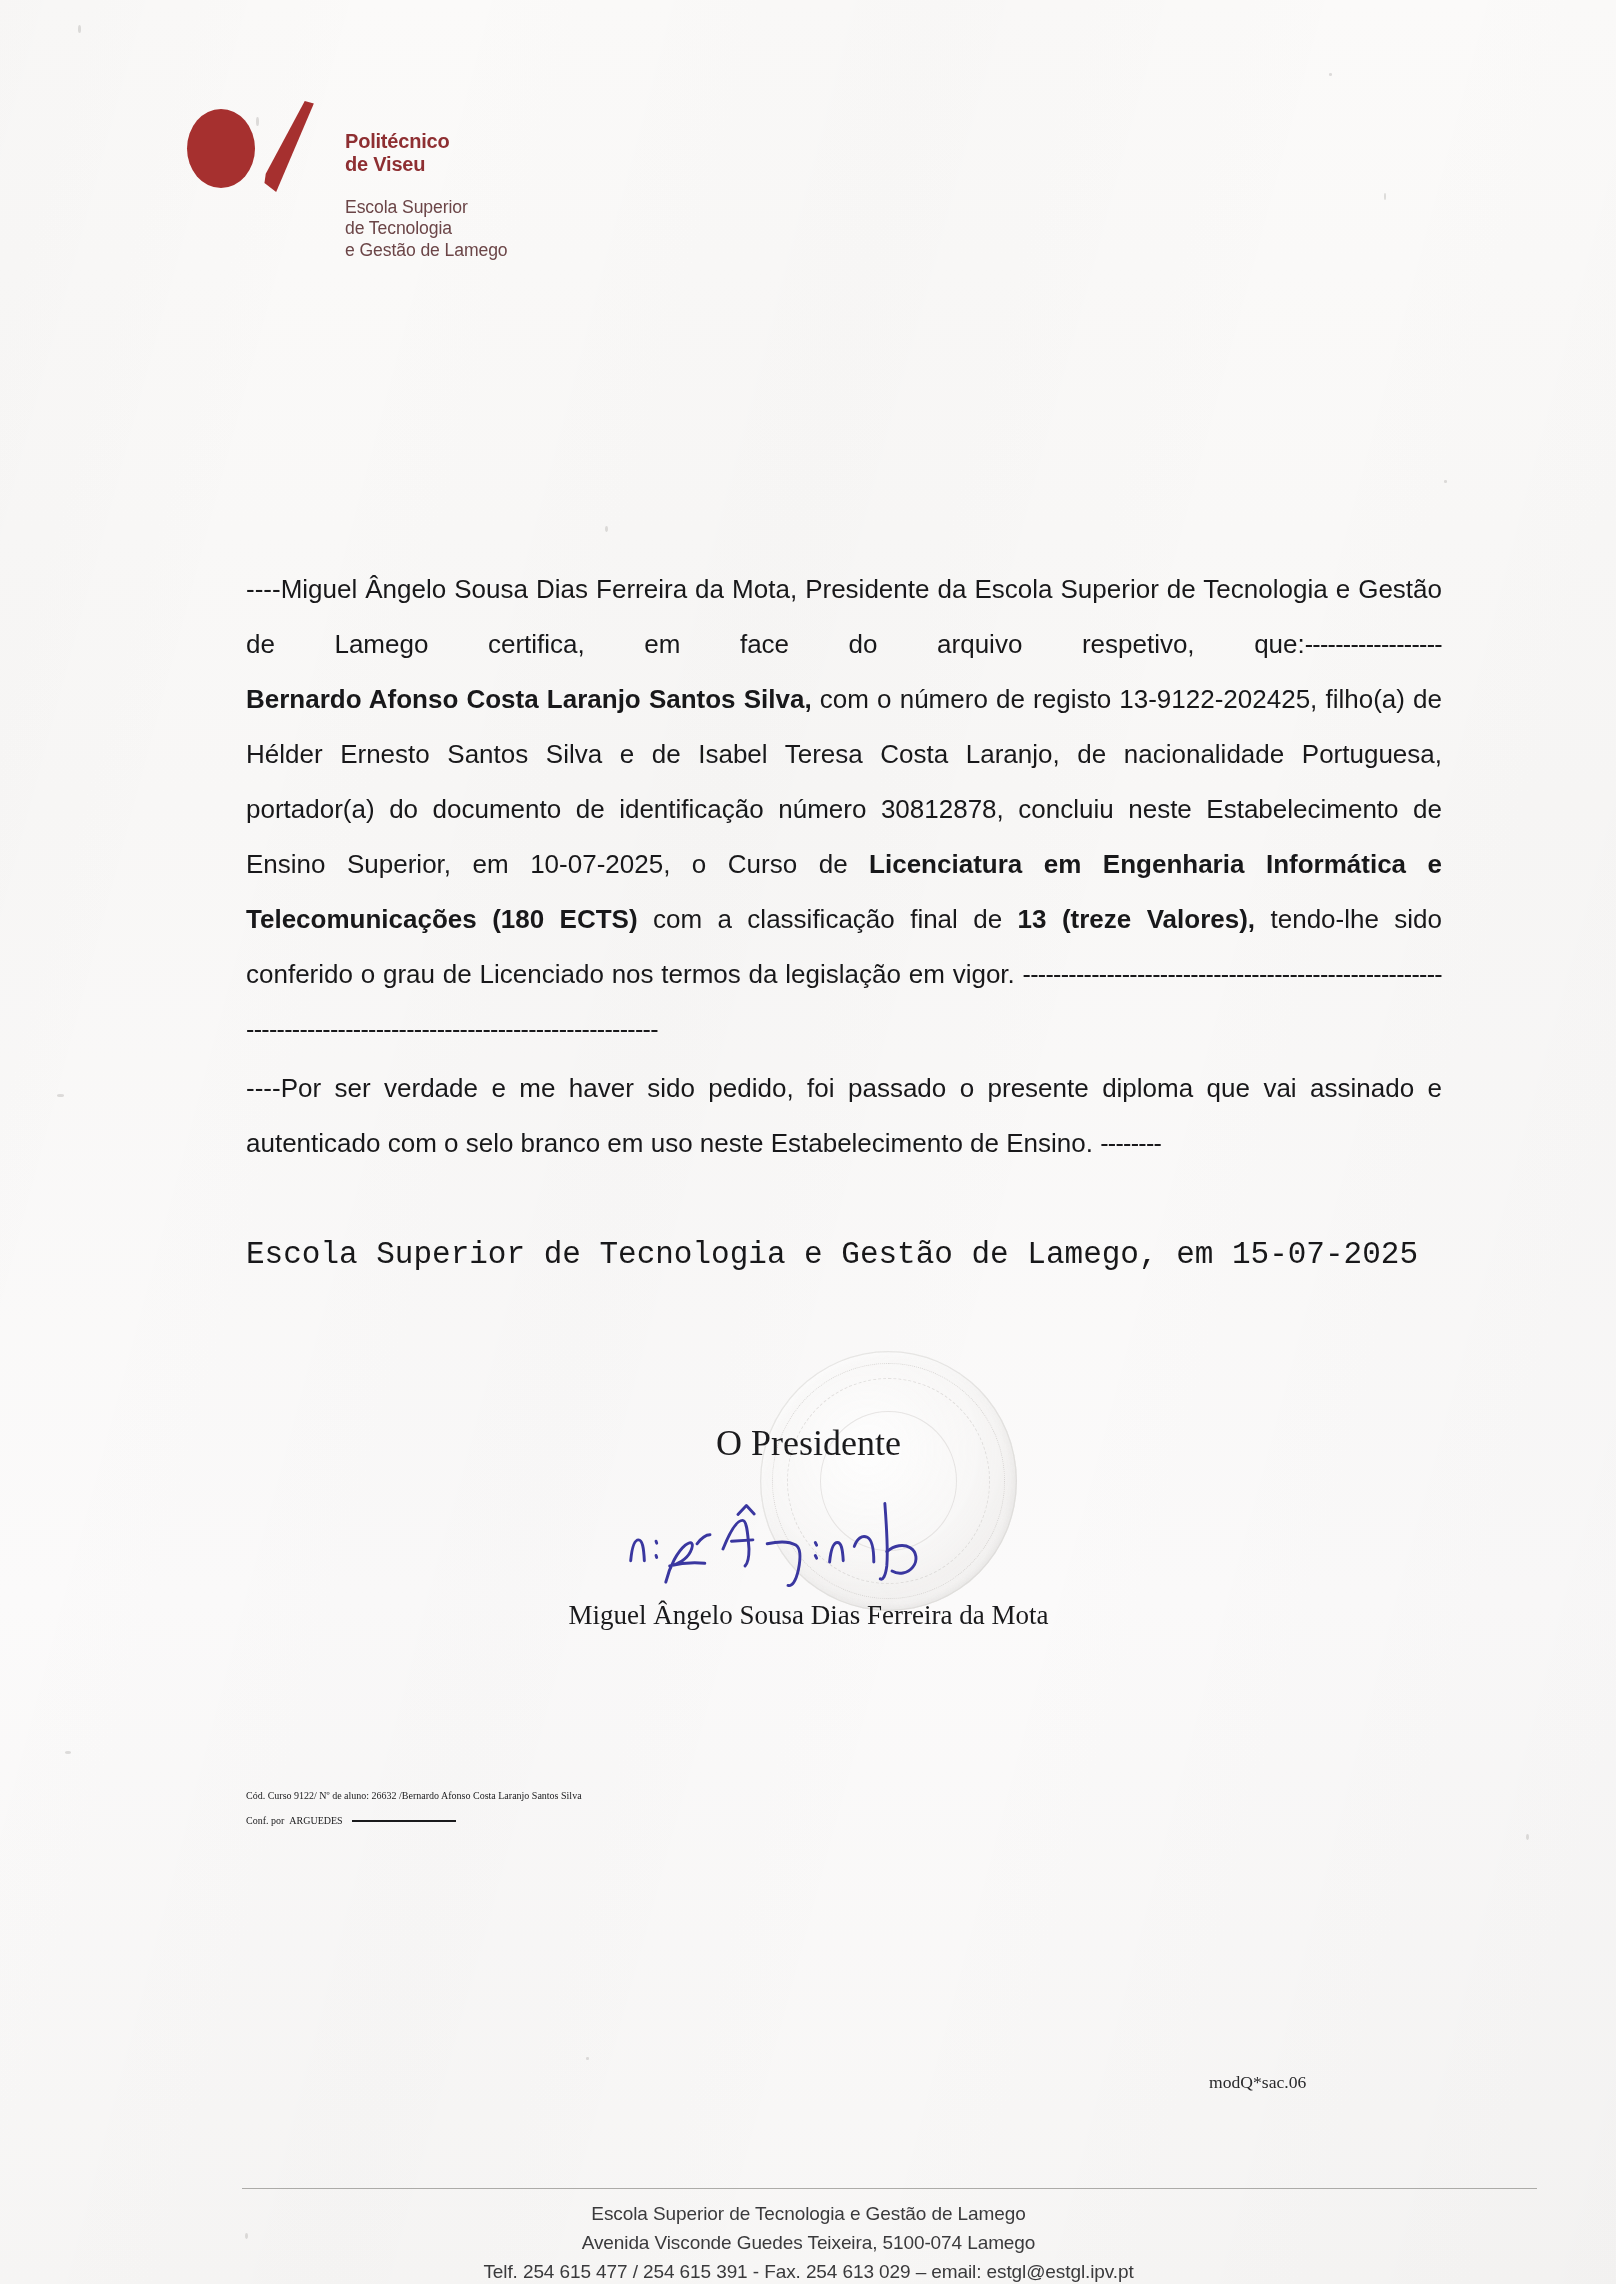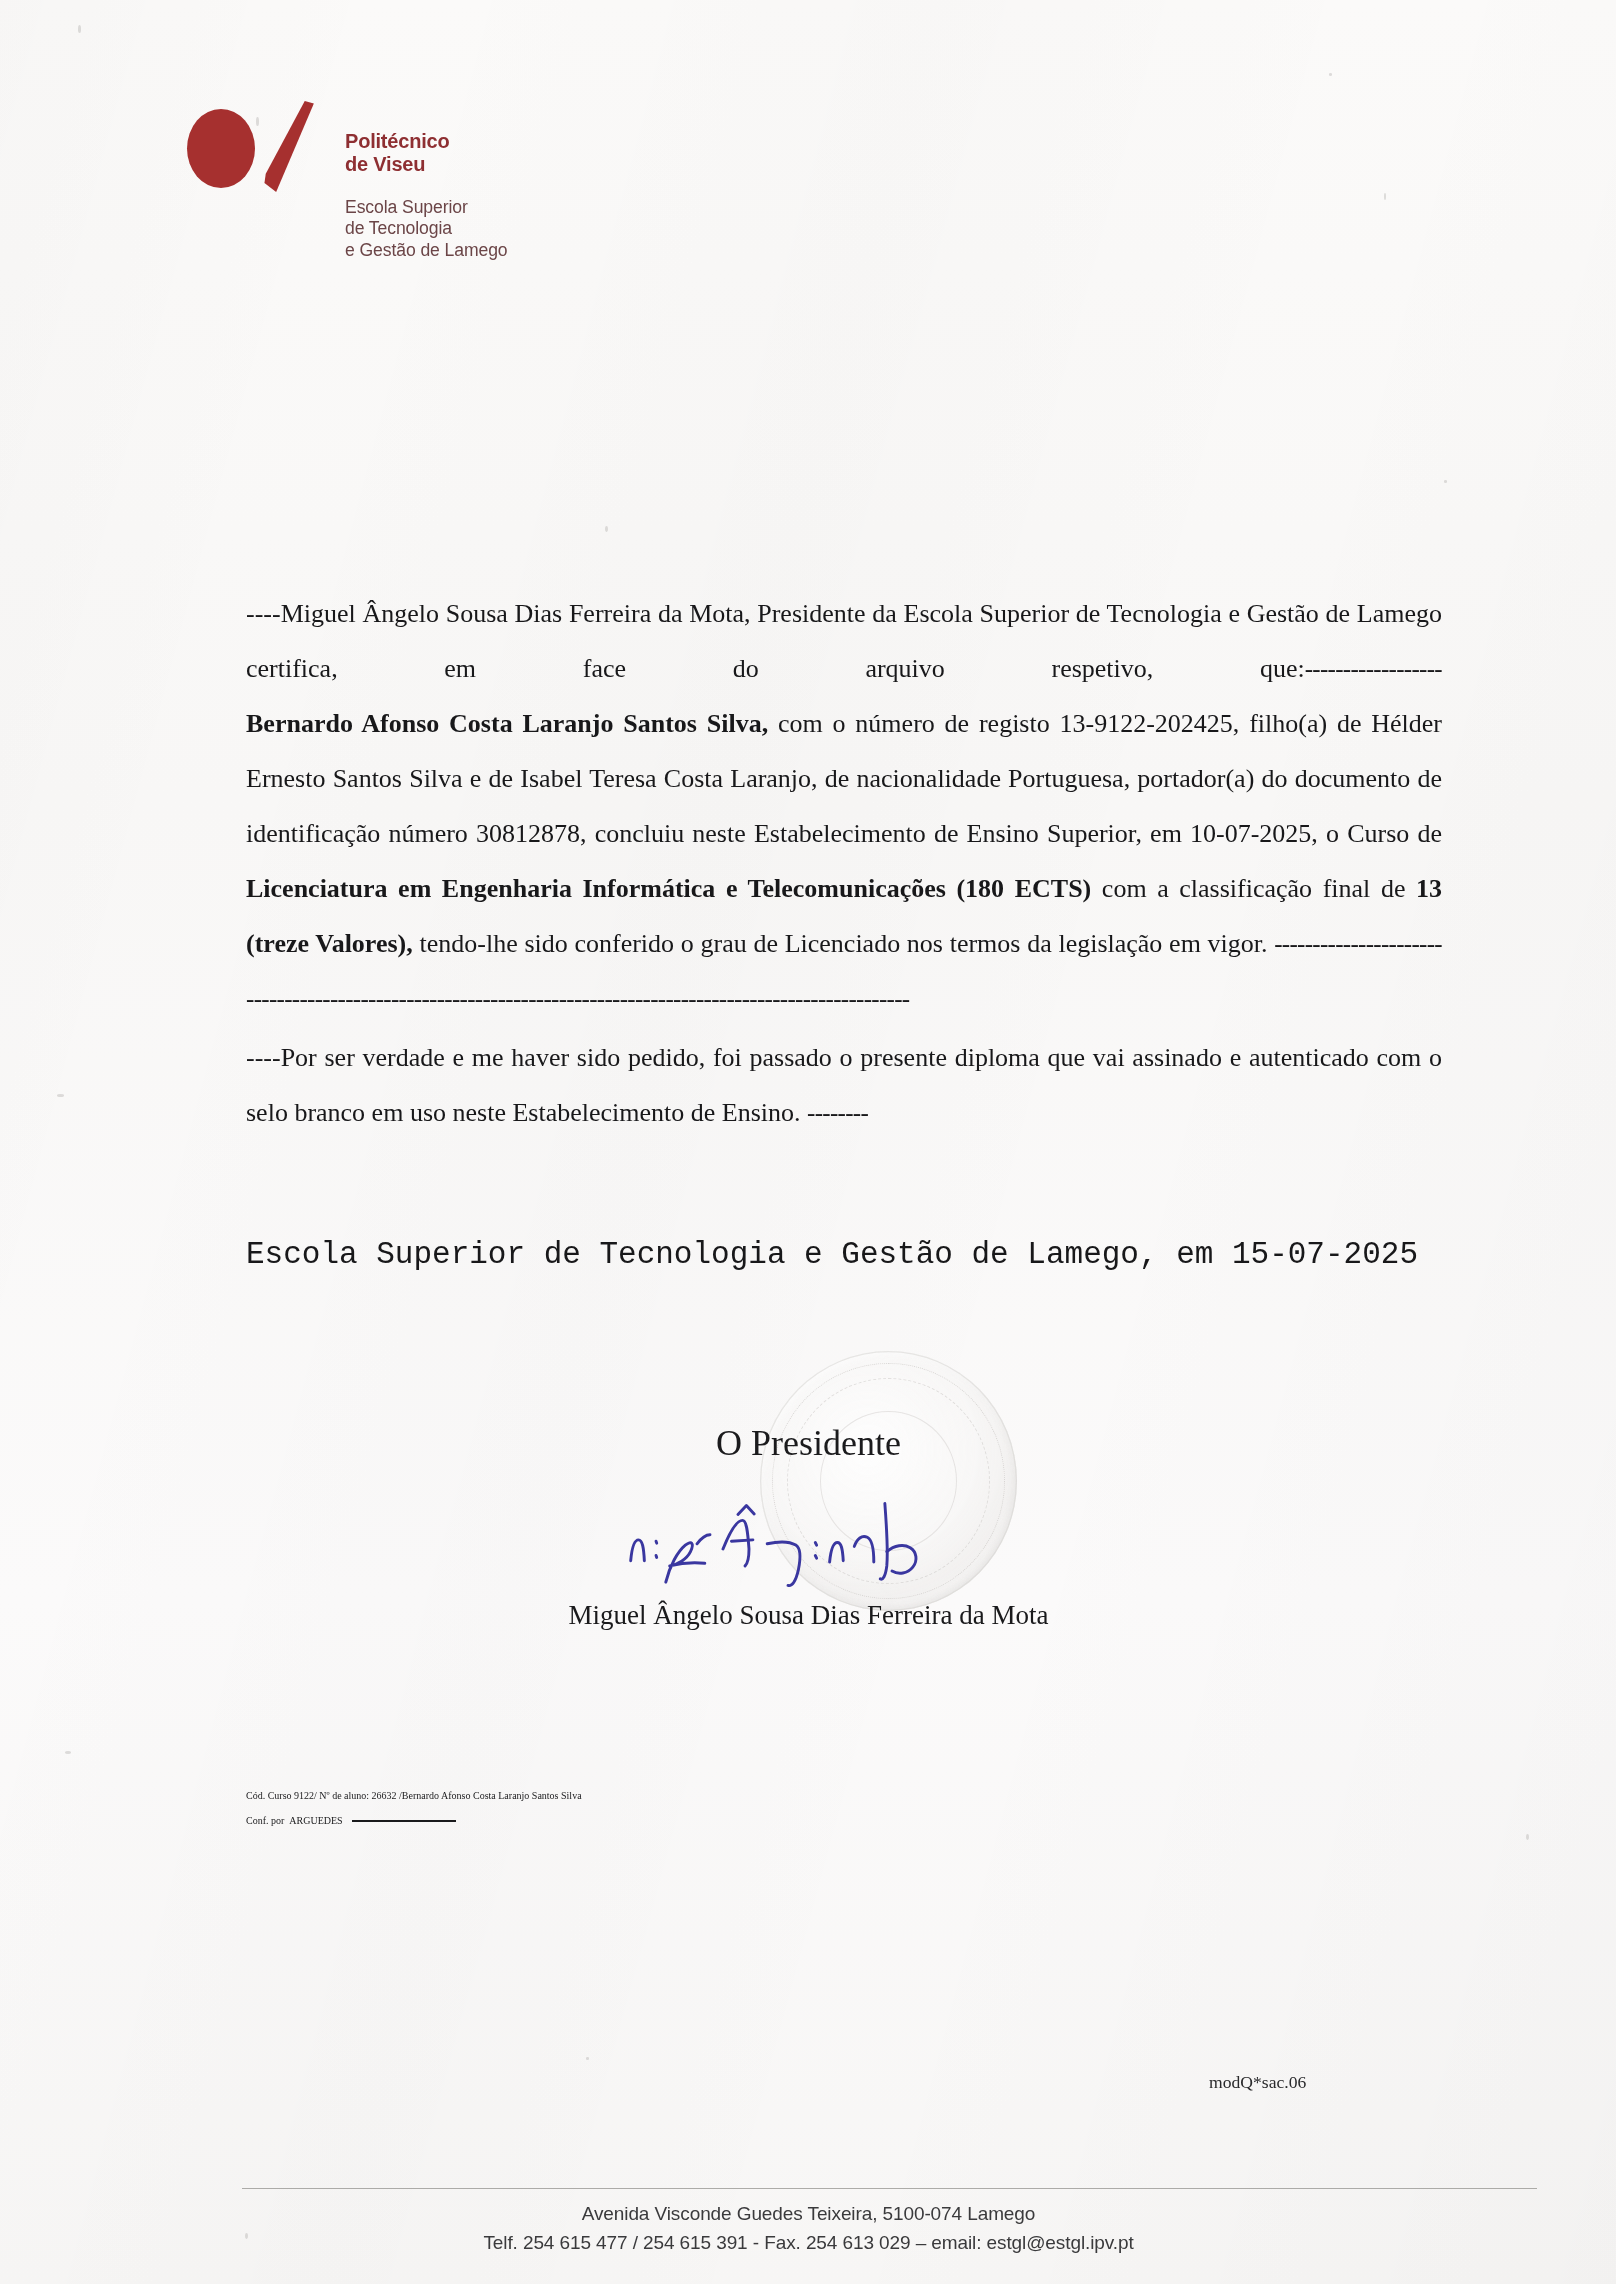--- a/index.html
+++ b/index.html
@@ -93,23 +93,23 @@
     font-weight: bold;
     font-size: 46px;
     letter-spacing: 0.7px;
     color: #222222;
   }
 
   
   .body-block {
     position: absolute;
     left: 246px;
-    top: 586px;
+    top: 562px;
     width: 1196px;
-    font-family: Liberation Serif, serif;
+    font-family: Liberation Sans, sans-serif;
     font-size: 26px;
     color: #18181a;
   }
   .para {
     text-align: justify;
     text-align-last: left;
     line-height: 55px;
     margin: 0;
     hyphens: none;
   }
@@ -313,18 +313,19 @@
       <span>Conf. por</span>
       &nbsp;<span>ARGUEDES</span>
       <span class="conf-line"></span>
     </div>
   </div>
 
   <div class="modq">modQ*sac.06</div>
 
   <div class="footer-rule"></div>
   <div class="footer">
+    <div>Escola Superior de Tecnologia e Gestão de Lamego</div>
     <div>Avenida Visconde Guedes Teixeira, 5100-074 Lamego</div>
     <div>Telf. 254 615 477 / 254 615 391 - Fax. 254 613 029 – email: estgl@estgl.ipv.pt</div>
   </div>
 
 </div>
 
 
 </body></html>

